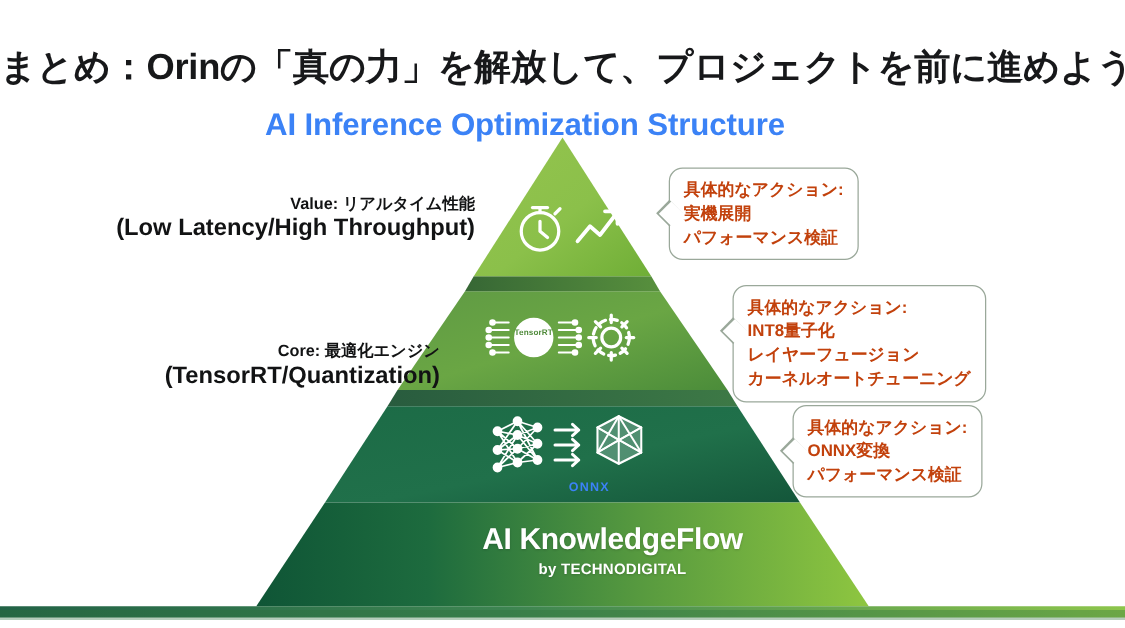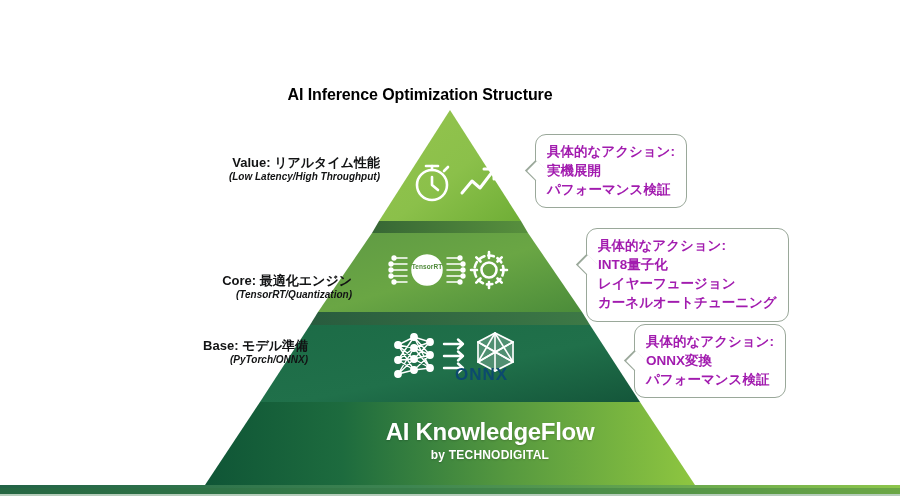--- a/index.html
+++ b/index.html
@@ -25,23 +25,23 @@
     font-size:29px;
     font-weight:bold;
     color:#17181a;
     letter-spacing:-0.2px;
     white-space:nowrap;
   }
   .slide-subtitle{
     position:absolute;
     top:86px;left:0;width:840px;
     text-align:center;
-    font-size:16px;
-    font-weight:bold;
-    color:#000000;
+    font-size:25px;
+    font-weight:bold;
+    color:#3b82f6;
     letter-spacing:-0.1px;
   }
 
   
   .pyramid{
     position:absolute;
     left:0;top:0;width:900px;height:502px;
     pointer-events:none;
   }
   .pyramid svg{display:block;width:900px;height:502px;}
@@ -50,34 +50,34 @@
   .tier-label{
     position:absolute;
     text-align:right;
     color:#121314;
     line-height:1.25;
   }
   .tier-label .l1{
     font-size:13px;font-weight:bold;display:block;white-space:nowrap;
   }
   .tier-label .l2{
-    font-size:10px;font-weight:bold;display:block;white-space:nowrap;font-style:italic;
+    font-size:19px;font-weight:bold;display:block;white-space:nowrap;
   }
   #label-value{ right:520px; top:155px; }
   #label-core { right:548px; top:245px;margin-top:28px; }
   #label-base { right:592px; top:338px; }
 
   
   .callout{
     position:absolute;
     background:#ffffff;
     border:1.6px solid #9aa89a;
     border-radius:11px;
     padding:7px 11px 8px 11px;
-    color:#a21caf;
+    color:#c2410c;
     font-size:13.5px;
     font-weight:bold;
     line-height:1.42;
     white-space:nowrap;
     box-sizing:border-box;
   }
   .callout .cline{display:block;}
   
   .callout .tail-outer,
   .callout .tail-inner{
@@ -128,41 +128,42 @@
     font-size:14px;
     font-weight:normal;
     text-shadow:0 1px 2px rgba(0,0,0,.18);
   }
 
   
   .icons{position:absolute;left:0;top:0;width:900px;height:502px;pointer-events:none;}
   .icons svg{display:block;width:900px;height:502px;}
   .onnx-word{
     position:absolute;
-    left:455px;top:365px;
-    color:#0c4a6e;
-    font-size:17px;
+    left:455px;top:385px;
+    color:#3b82f6;
+    font-size:10px;
     font-weight:bold;
     letter-spacing:1px;
   }
   .trt-word{
     position:absolute;
     left:405px;top:263px;
     width:44px;text-align:center;
     color:#4f8a3a;
     font-size:6.5px;
     font-weight:bold;
     letter-spacing:.1px;
   }
 </style>
 </head>
 <body>
 
 <div id="slide">
 
+  <div class="slide-title">まとめ：Orinの「真の力」を解放して、プロジェクトを前に進めよう</div>
   <div class="slide-subtitle">AI Inference Optimization Structure</div>
 
   <div class="pyramid">
     <svg viewBox="0 0 900 502" xmlns="http://www.w3.org/2000/svg">
       <defs>
         <linearGradient id="gTop" x1="0" y1="0" x2="1" y2="1">
           <stop offset="0%" stop-color="#95c44e"></stop>
           <stop offset="55%" stop-color="#8bc04a"></stop>
           <stop offset="100%" stop-color="#6fae36"></stop>
         </linearGradient>
@@ -308,24 +309,20 @@
   <div class="tier-label" id="label-value">
     <span class="l1">Value: リアルタイム性能</span>
     <span class="l2">(Low Latency/High Throughput)</span>
   </div>
 
   <div class="tier-label" id="label-core">
     <span class="l1">Core: 最適化エンジン</span>
     <span class="l2">(TensorRT/Quantization)</span>
   </div>
 
-  <div class="tier-label" id="label-base">
-    <span class="l1">Base: モデル準備</span>
-    <span class="l2">(PyTorch/ONNX)</span>
-  </div>
 
   <div class="callout" id="callout-value">
     <span class="tail-outer"></span>
     <span class="tail-inner"></span>
     <span class="cline">具体的なアクション:</span>
     <span class="cline">実機展開</span>
     <span class="cline">パフォーマンス検証</span>
   </div>
 
   <div class="callout" id="callout-core">

